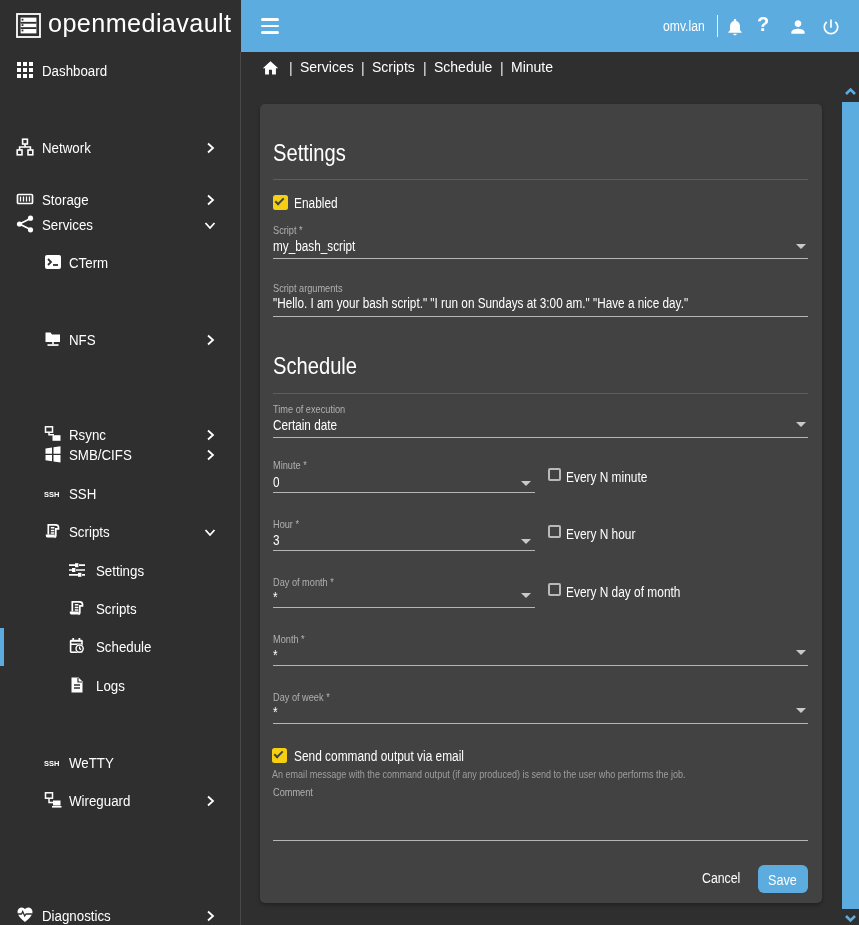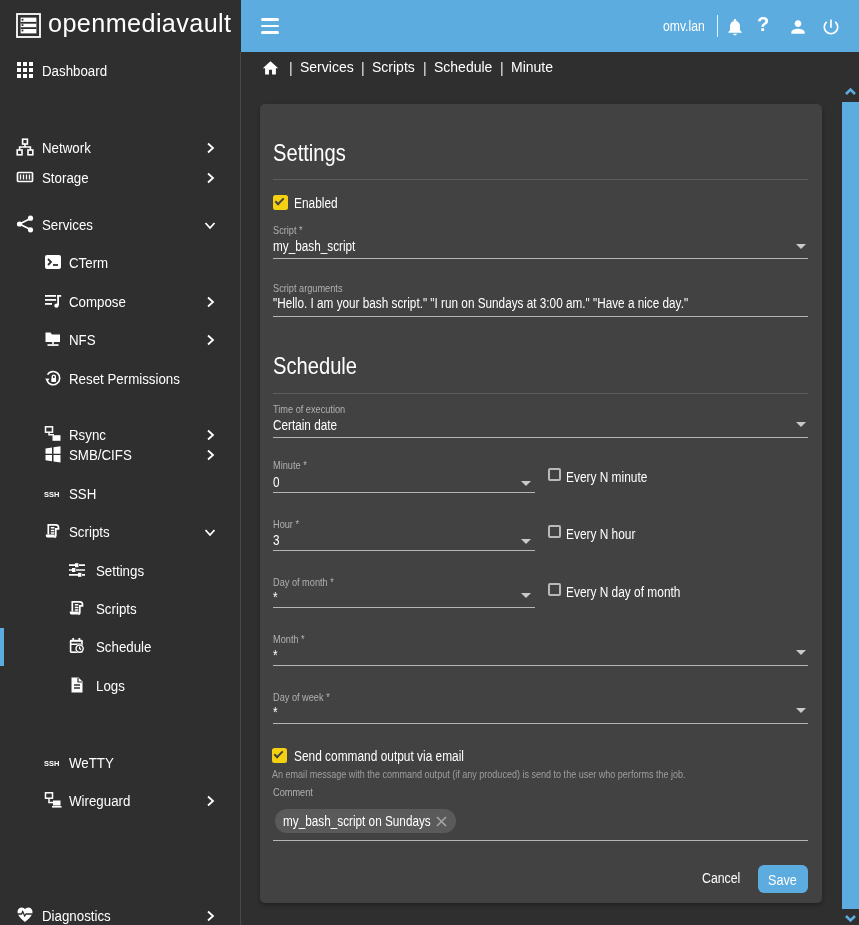--- a/index.html
+++ b/index.html
@@ -110,21 +110,21 @@
             <rect x="1.2" y="12" width="4.8" height="4.8"></rect>
             <rect x="12" y="12" width="4.8" height="4.8"></rect>
             <path d="M9 6v3M3.6 12V9h10.8v3"></path>
           </g>
         </svg>
         <div class="txt" style="left:41.5px">Network</div>
         <svg class="chev" width="12" height="12" viewBox="0 0 12 12">
           <path d="M4 1.5 L9 6 L4 10.5" fill="none" stroke="#fff" stroke-width="1.8"></path>
         </svg>
       </div>
-      <div class="mi" style="top:107px">
+      <div class="mi" style="top:129px">
         <svg class="ic" style="left:15.5px" width="18" height="18" viewBox="0 0 18 18">
           <rect x="1.5" y="4.5" width="15" height="9" rx="1" fill="none" stroke="#fff" stroke-width="1.7"></rect>
           <g stroke="#fff" stroke-width="1.3">
             <path d="M4.5 6.5v5M7.5 6.5v5M10.5 6.5v5M13.5 6.5v5"></path>
           </g>
         </svg>
         <div class="txt" style="left:41.5px">Storage</div>
         <svg class="chev" width="12" height="12" viewBox="0 0 12 12">
           <path d="M4 1.5 L9 6 L4 10.5" fill="none" stroke="#fff" stroke-width="1.8"></path>
         </svg>
@@ -144,57 +144,32 @@
         </svg>
       </div>
       <div class="mi" style="top:192.4px">
         <svg class="ic" style="left:44px" width="18" height="18" viewBox="0 0 18 18">
           <rect x="1" y="2" width="16" height="14" rx="2" fill="#fff"></rect>
           <path d="M4 6l3 3-3 3" stroke="#2f2f2f" stroke-width="1.8" fill="none"></path>
           <path d="M9 12h5" stroke="#2f2f2f" stroke-width="1.8"></path>
         </svg>
         <div class="txt" style="left:68.5px">CTerm</div>
       </div>
-      <div class="mi" style="top:230.79999999999998px">
-        <svg class="ic" style="left:44px" width="18" height="18" viewBox="0 0 18 18">
-          <g fill="#fff">
-            <rect x="1" y="3" width="11" height="1.8"></rect>
-            <rect x="1" y="7" width="11" height="1.8"></rect>
-            <rect x="1" y="11" width="7" height="1.8"></rect>
-            <rect x="13.2" y="3" width="1.8" height="10"></rect>
-            <circle cx="12.5" cy="13.6" r="2.2"></circle>
-            <rect x="13.2" y="3" width="4" height="1.8"></rect>
-          </g>
-        </svg>
-        <div class="txt" style="left:68.5px">Compose</div>
-        <svg class="chev" width="12" height="12" viewBox="0 0 12 12">
-          <path d="M4 1.5 L9 6 L4 10.5" fill="none" stroke="#fff" stroke-width="1.8"></path>
-        </svg>
-      </div>
       <div class="mi" style="top:269.2px">
         <svg class="ic" style="left:44px" width="18" height="18" viewBox="0 0 18 18">
           <g fill="#fff">
             <path d="M1.5 2.5h5l1.5 2h8v7.5h-14.5z"></path>
             <rect x="8.2" y="12" width="1.6" height="2.5"></rect>
             <rect x="3.5" y="14.2" width="11" height="1.7"></rect>
           </g>
         </svg>
         <div class="txt" style="left:68.5px">NFS</div>
         <svg class="chev" width="12" height="12" viewBox="0 0 12 12">
           <path d="M4 1.5 L9 6 L4 10.5" fill="none" stroke="#fff" stroke-width="1.8"></path>
         </svg>
-      </div>
-      <div class="mi" style="top:307.59999999999997px">
-        <svg class="ic" style="left:44px" width="18" height="18" viewBox="0 0 18 18">
-          <path d="M3.2 12.1 a6.6 6.6 0 1 0 0.3-6.5" stroke="#fff" stroke-width="1.7" fill="none"></path>
-          <path d="M1.2 9.5l2 3.4 2.4-3.2z" fill="#fff"></path>
-          <rect x="7.3" y="9" width="4.8" height="3.9" rx="0.7" fill="#fff"></rect>
-          <path d="M8.3 9V7.6a1.5 1.5 0 0 1 3 0V9" stroke="#fff" stroke-width="1.4" fill="none"></path>
-        </svg>
-        <div class="txt" style="left:68.5px">Reset Permissions</div>
       </div>
       <div class="mi" style="top:364px">
         <svg class="ic" style="left:44px" width="18" height="18" viewBox="0 0 18 18">
           <g fill="none" stroke="#fff" stroke-width="1.5">
             <rect x="1.5" y="1.8" width="7" height="5.4"></rect>
             <path d="M5 7.2v2.6h5"></path>
           </g>
           <rect x="8.5" y="10.2" width="8" height="5.6" fill="#fff"></rect>
         </svg>
         <div class="txt" style="left:68.5px">Rsync</div>
@@ -390,26 +365,20 @@
       <div class="uline" style="top:618.5px"></div>
       <div class="caret" style="left:536px;top:603.5px"></div>
 
       <div class="cbx" style="left:12px;top:644px">
           <div class="check"></div>
         </div>
       <div class="clabel" style="left:33.5px;top:643.5px">Send command output via email</div>
       <div class="abs" style="left:12px;top:663.5px;font-size:10.5px;color:#9e9e9e;white-space:nowrap;transform:scaleX(0.86);transform-origin:0 50%">An email message with the command output (if any produced) is send to the user who performs the job.</div>
 
       <div class="flabel" style="top:681.5px">Comment</div>
-      <div class="abs" style="left:14.5px;top:705px;width:181px;height:24px;border-radius:12px;background:#5a5a5a">
-        <div class="abs" style="left:8.5px;top:4px;font-size:14px;color:#fff;white-space:nowrap;transform:scaleX(0.84);transform-origin:0 50%">my_bash_script on Sundays</div>
-        <svg class="abs" style="left:159px;top:4.5px" width="15" height="15" viewBox="0 0 15 15">
-          <path d="M3 3 L12 12 M12 3 L3 12" stroke="#a8a8a8" stroke-width="1.5"></path>
-        </svg>
-      </div>
       <div class="uline" style="top:735.5px"></div>
 
       <div class="abs" style="left:442px;top:766px;font-size:14px;color:#fff;transform:scaleX(0.88);transform-origin:0 50%">Cancel</div>
       <div class="abs" style="left:497.5px;top:760.5px;width:50px;height:28.5px;border-radius:6px;background:#5dacdf">
         <div class="abs" style="left:10.5px;top:7px;font-size:14px;color:#fff;transform:scaleX(0.9);transform-origin:0 50%">Save</div>
       </div>
     </div>
   </div>
 
   <div id="sthumb"></div>

